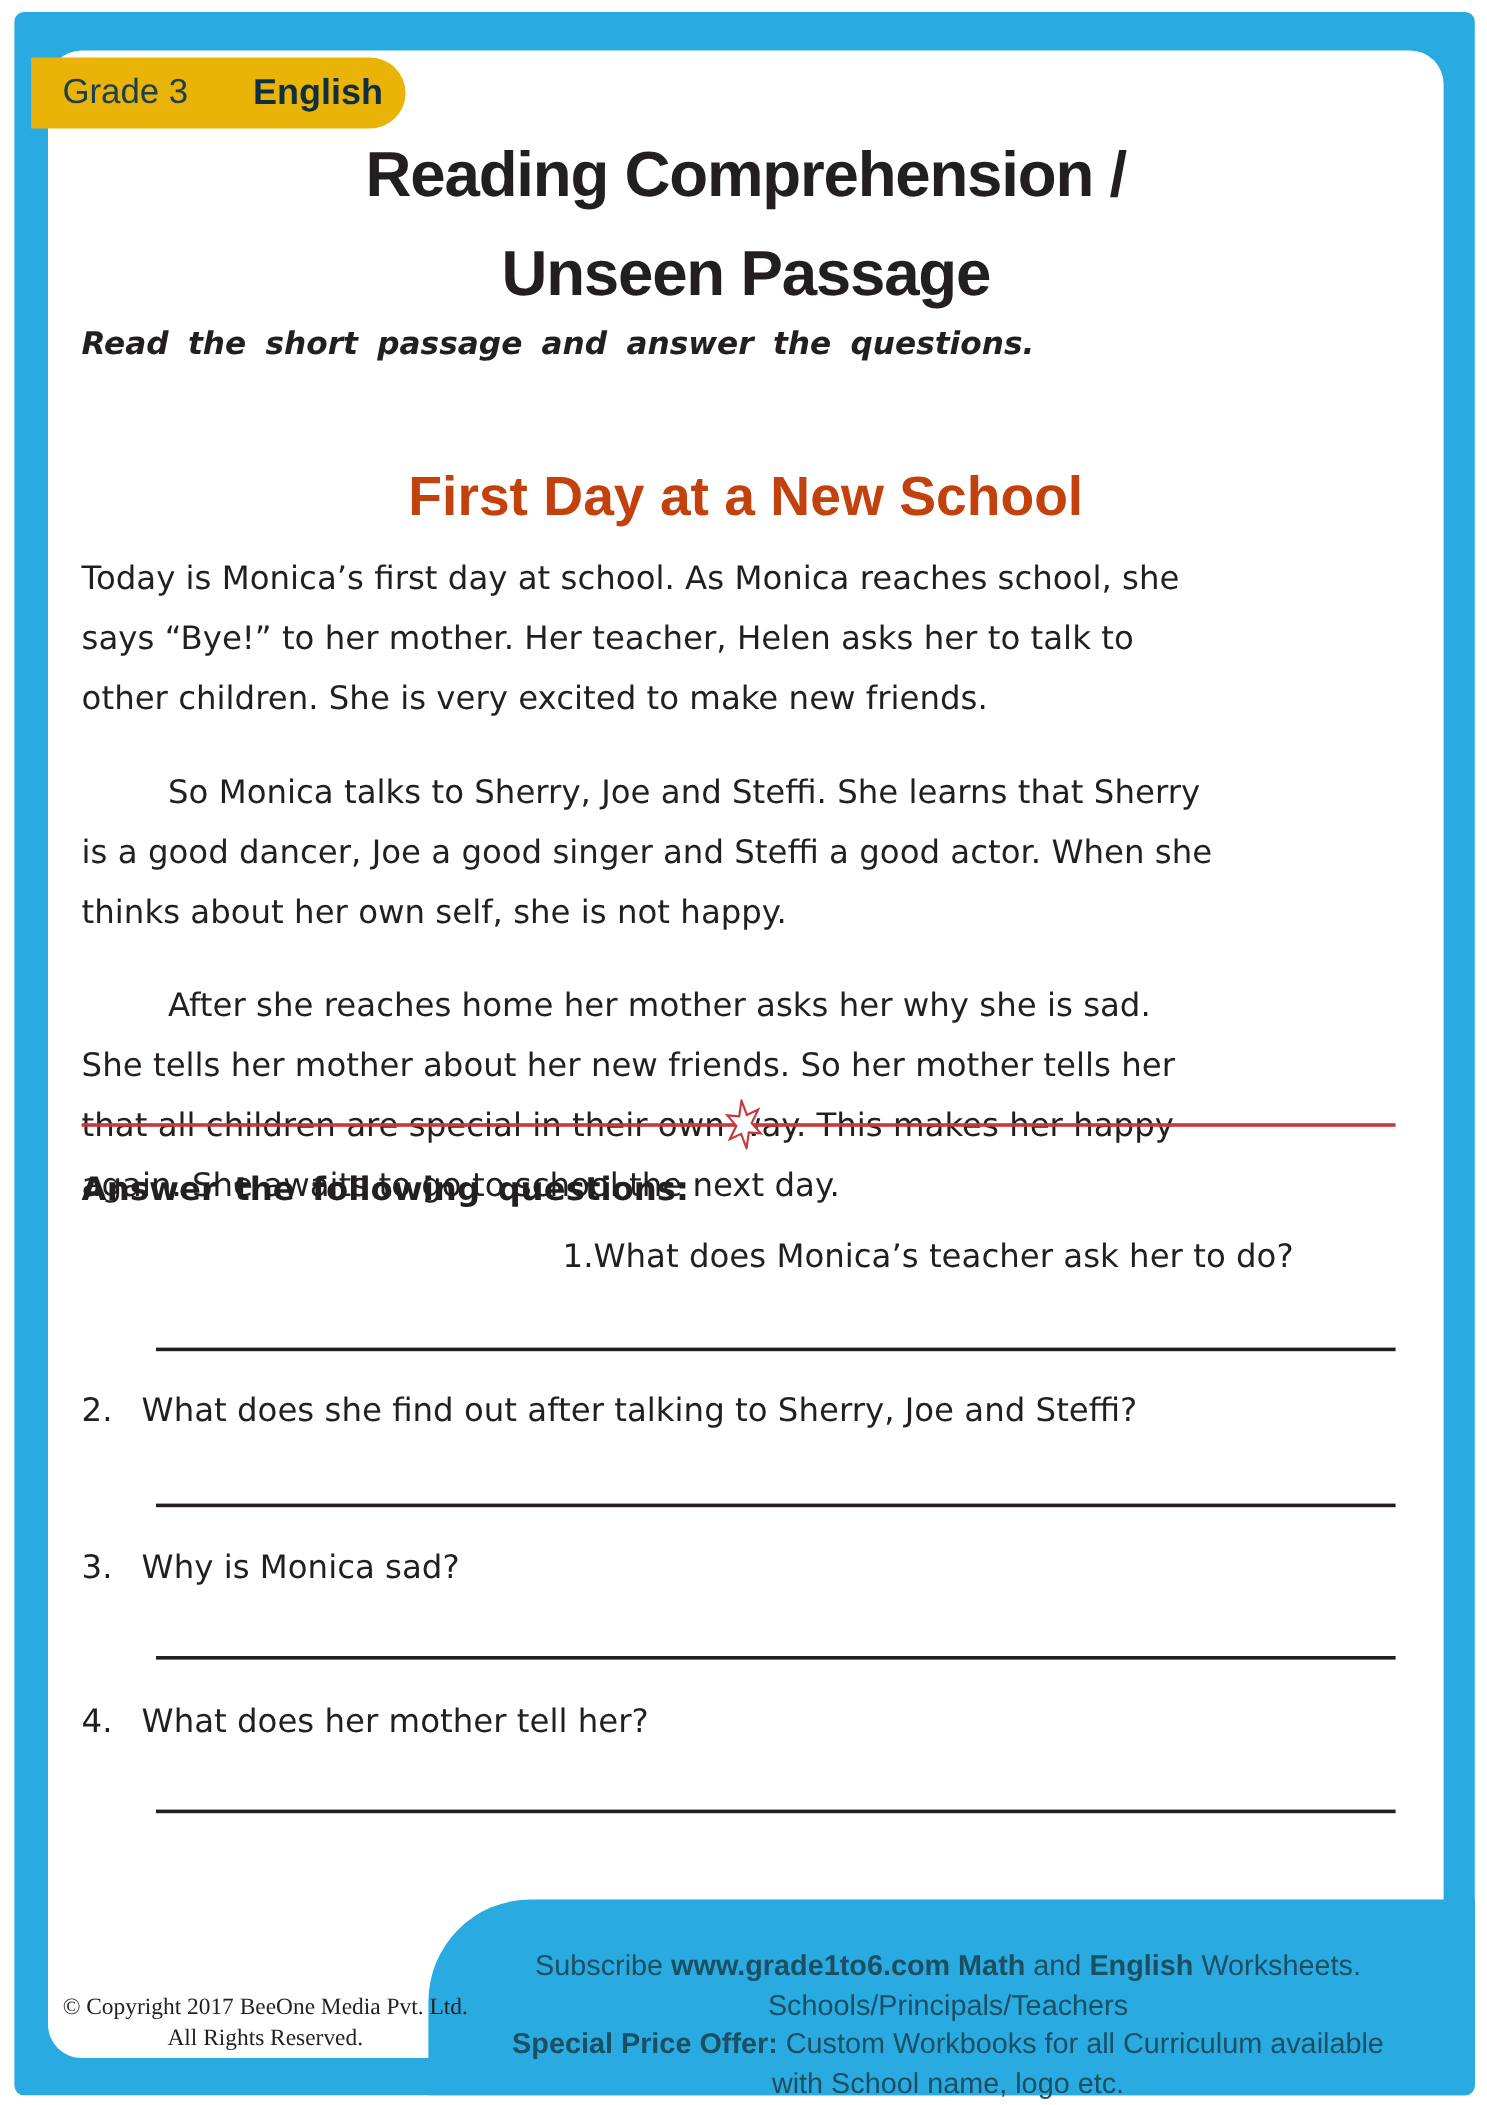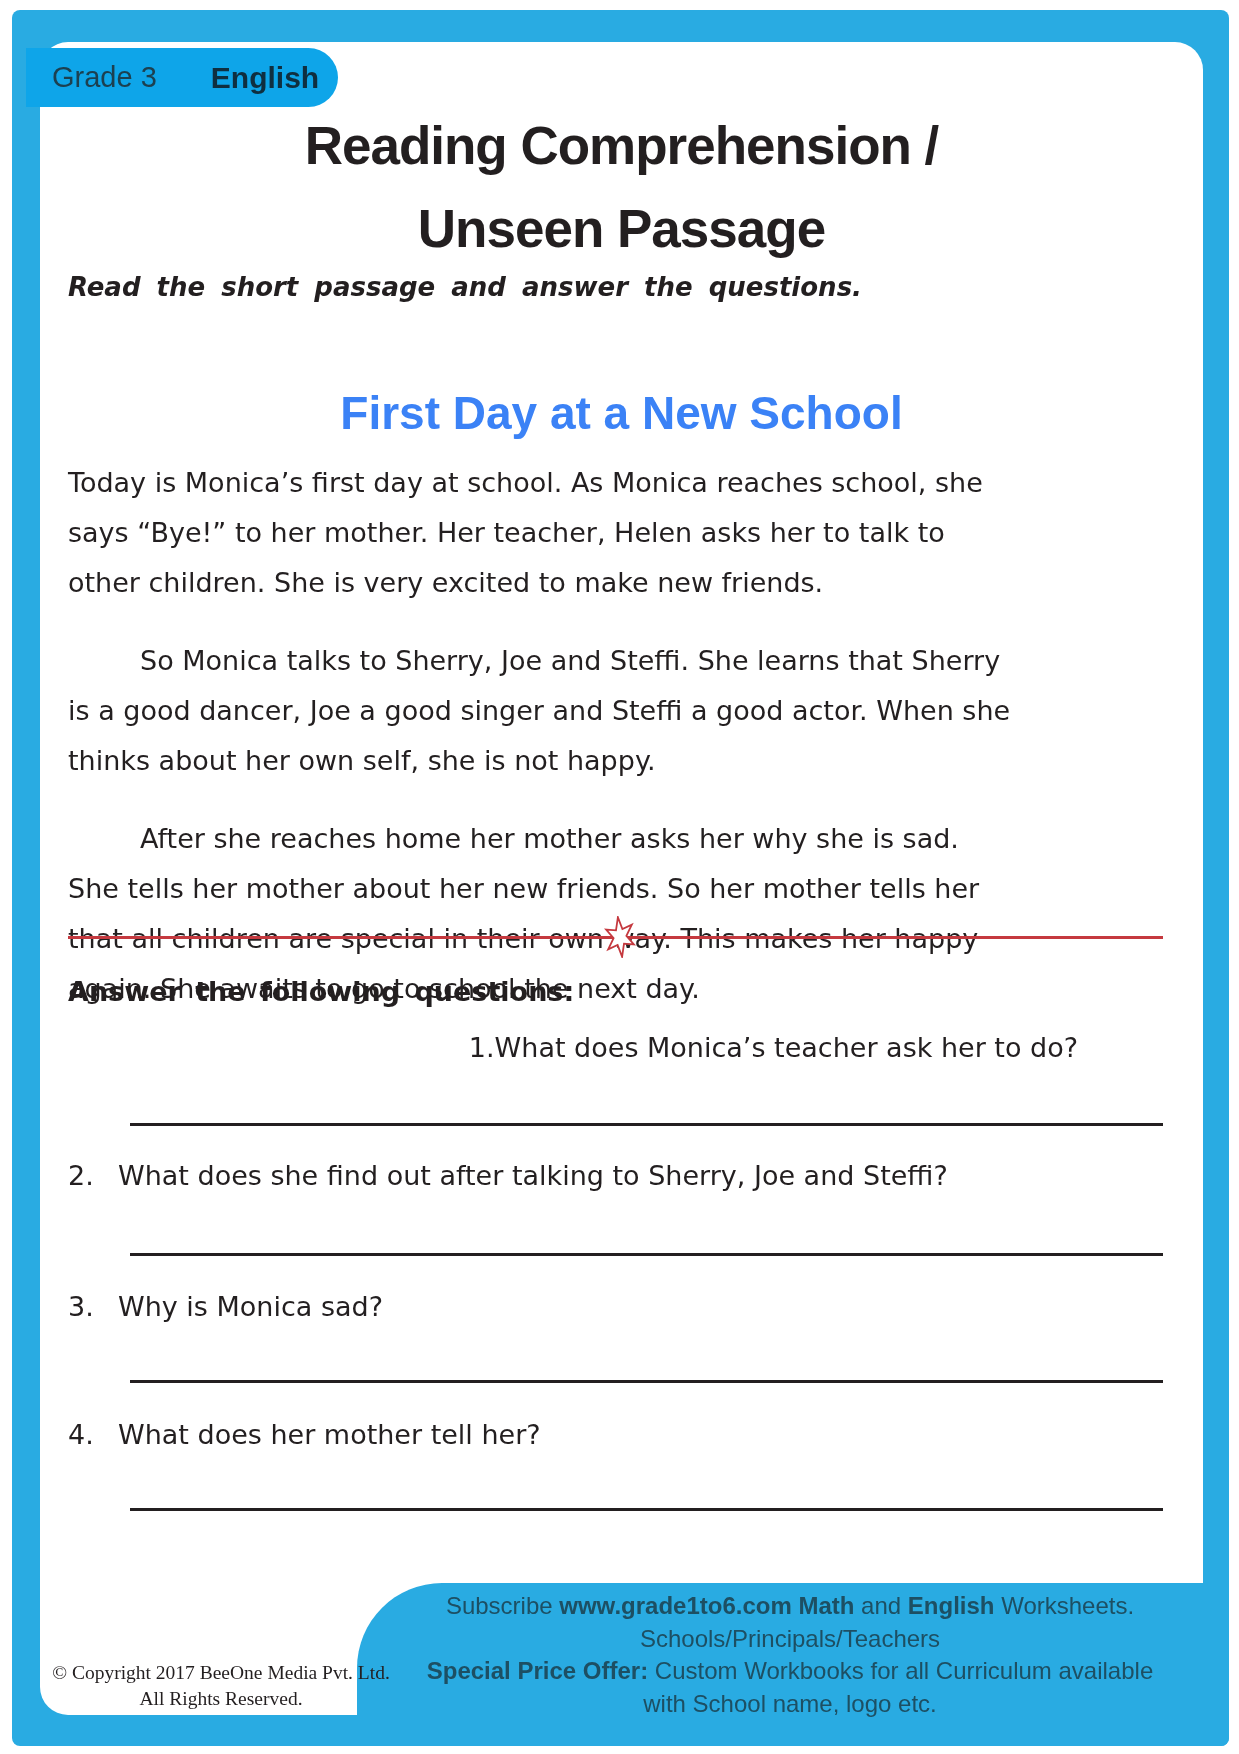--- a/index.html
+++ b/index.html
@@ -25,21 +25,21 @@
   .footer-band {
     position: absolute; left: 357px; top: 1583px;
     width: 872px; height: 163px;
     background: #29ABE2;
     border-top-left-radius: 85px;
     border-bottom-right-radius: 8px;
   }
   .badge {
     position: absolute; left: 26px; top: 48px;
     width: 312px; height: 59px;
-    background: #0ea5e9;
+    background: #eab308;
     border-radius: 0 30px 30px 0;
     display: flex; align-items: center;
     padding-left: 26px; gap: 54px;
     font-family: "Liberation Sans", sans-serif;
   }
   .badge-grade { font-size: 29px; color: #1C4050; }
   .badge-subject { font-size: 30px; font-weight: bold; color: #0F2F40; }
   .title {
     position: absolute; left: 40px; top: 104px; width: 1163px;
     margin: 0; text-align: center;
@@ -49,21 +49,21 @@
   }
   .instruction {
     position: absolute; left: 68px; top: 272px; margin: 0;
     font-size: 26px; font-weight: bold; font-style: italic;
     word-spacing: 7px;
   }
   .passage-title {
     position: absolute; left: 40px; top: 386px; width: 1163px;
     margin: 0; text-align: center;
     font-family: "Liberation Sans", sans-serif;
-    font-size: 46px; font-weight: bold; color: #3b82f6;
+    font-size: 46px; font-weight: bold; color: #c2410c;
   }
   .passage {
     position: absolute; left: 68px; top: 458px; width: 950px;
     font-size: 27px; line-height: 50px;
   }
   .passage p { margin: 0 0 28px 0; }
   .passage p.indent { text-indent: 72px; }
   .divider-line {
     position: absolute; left: 68px; top: 936px;
     width: 1095px; height: 3px; background: #C5393F;
@@ -81,21 +81,21 @@
     background: #231F20;
   }
   .a1 { top: 1123px; } .a2 { top: 1253px; } .a3 { top: 1380px; } .a4 { top: 1508px; }
   .copyright {
     position: absolute; left: 36px; top: 1660px; width: 370px;
     text-align: center;
     font-family: "Liberation Serif", serif;
     font-size: 19.5px; line-height: 26px; color: #231F20;
   }
   .footer-text {
-    position: absolute; left: 360px; top: 1590px; width: 860px;
+    position: absolute; left: 360px; top: 1623px; width: 860px;
     text-align: center;
     font-family: "Liberation Sans", sans-serif;
     font-size: 24px; line-height: 32.5px; color: #1D4F63;
   }
   .footer-text .b { font-weight: bold; }
 </style>
 </head>
 <body>
 
 <div class="frame"></div>

